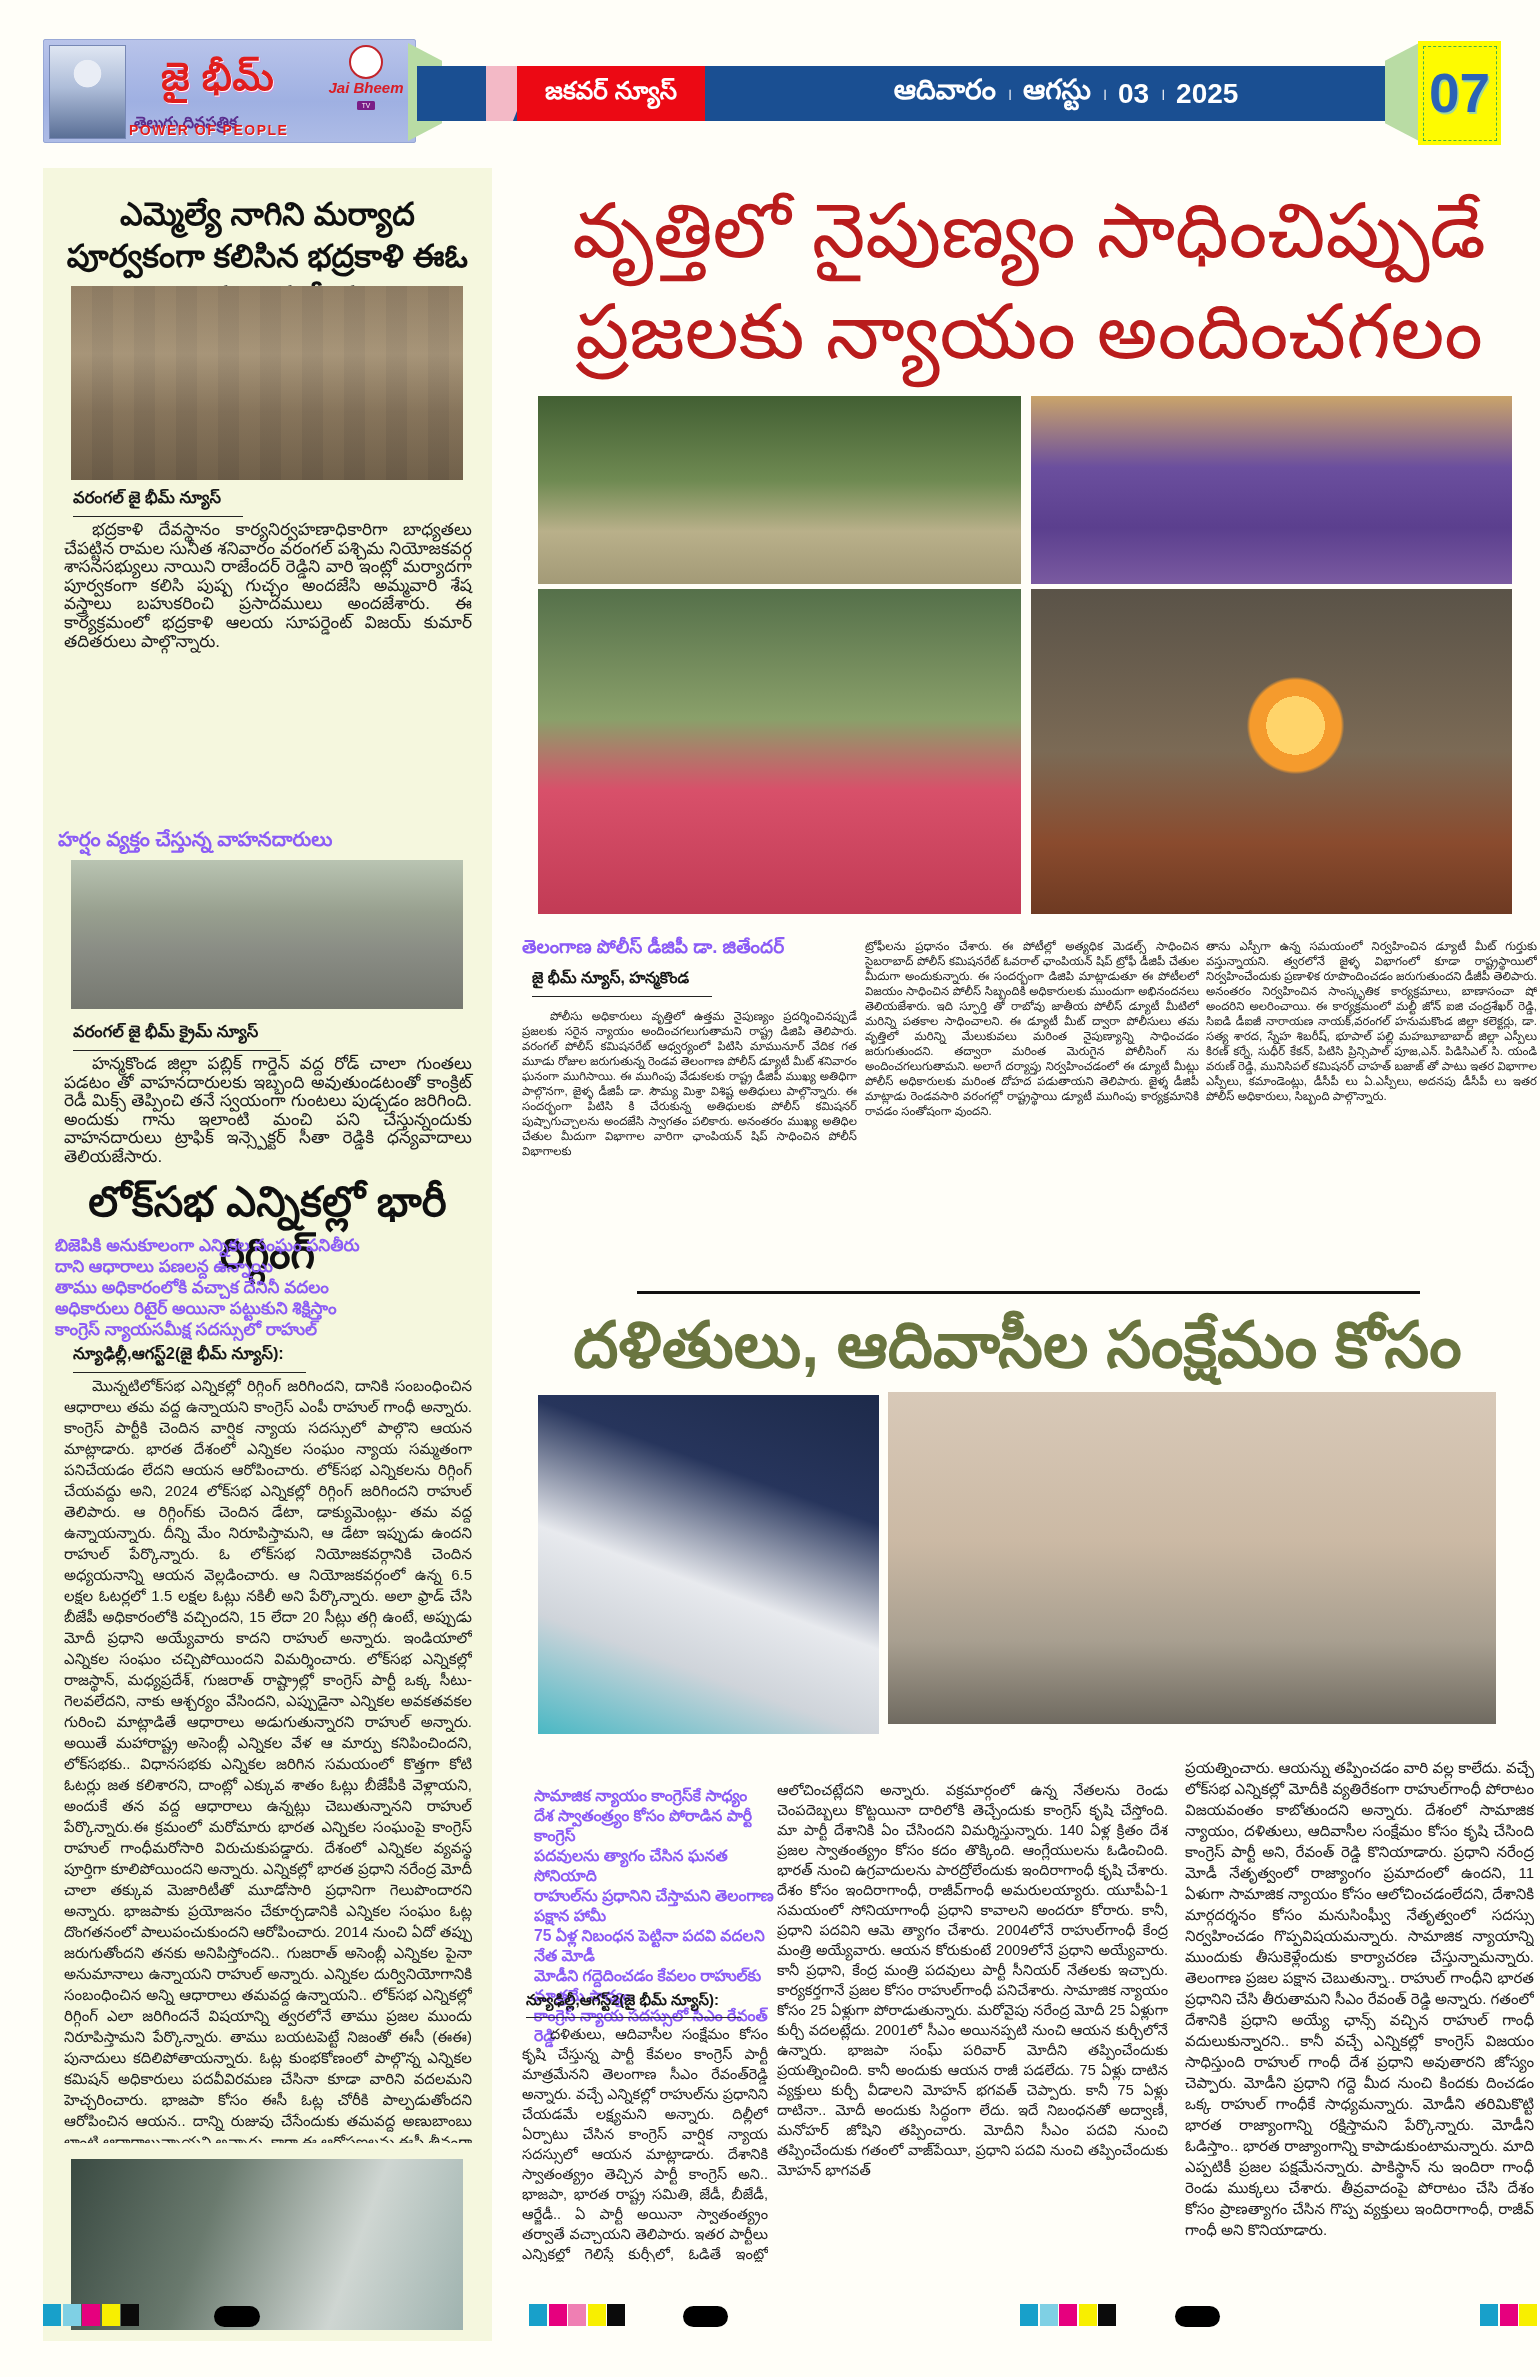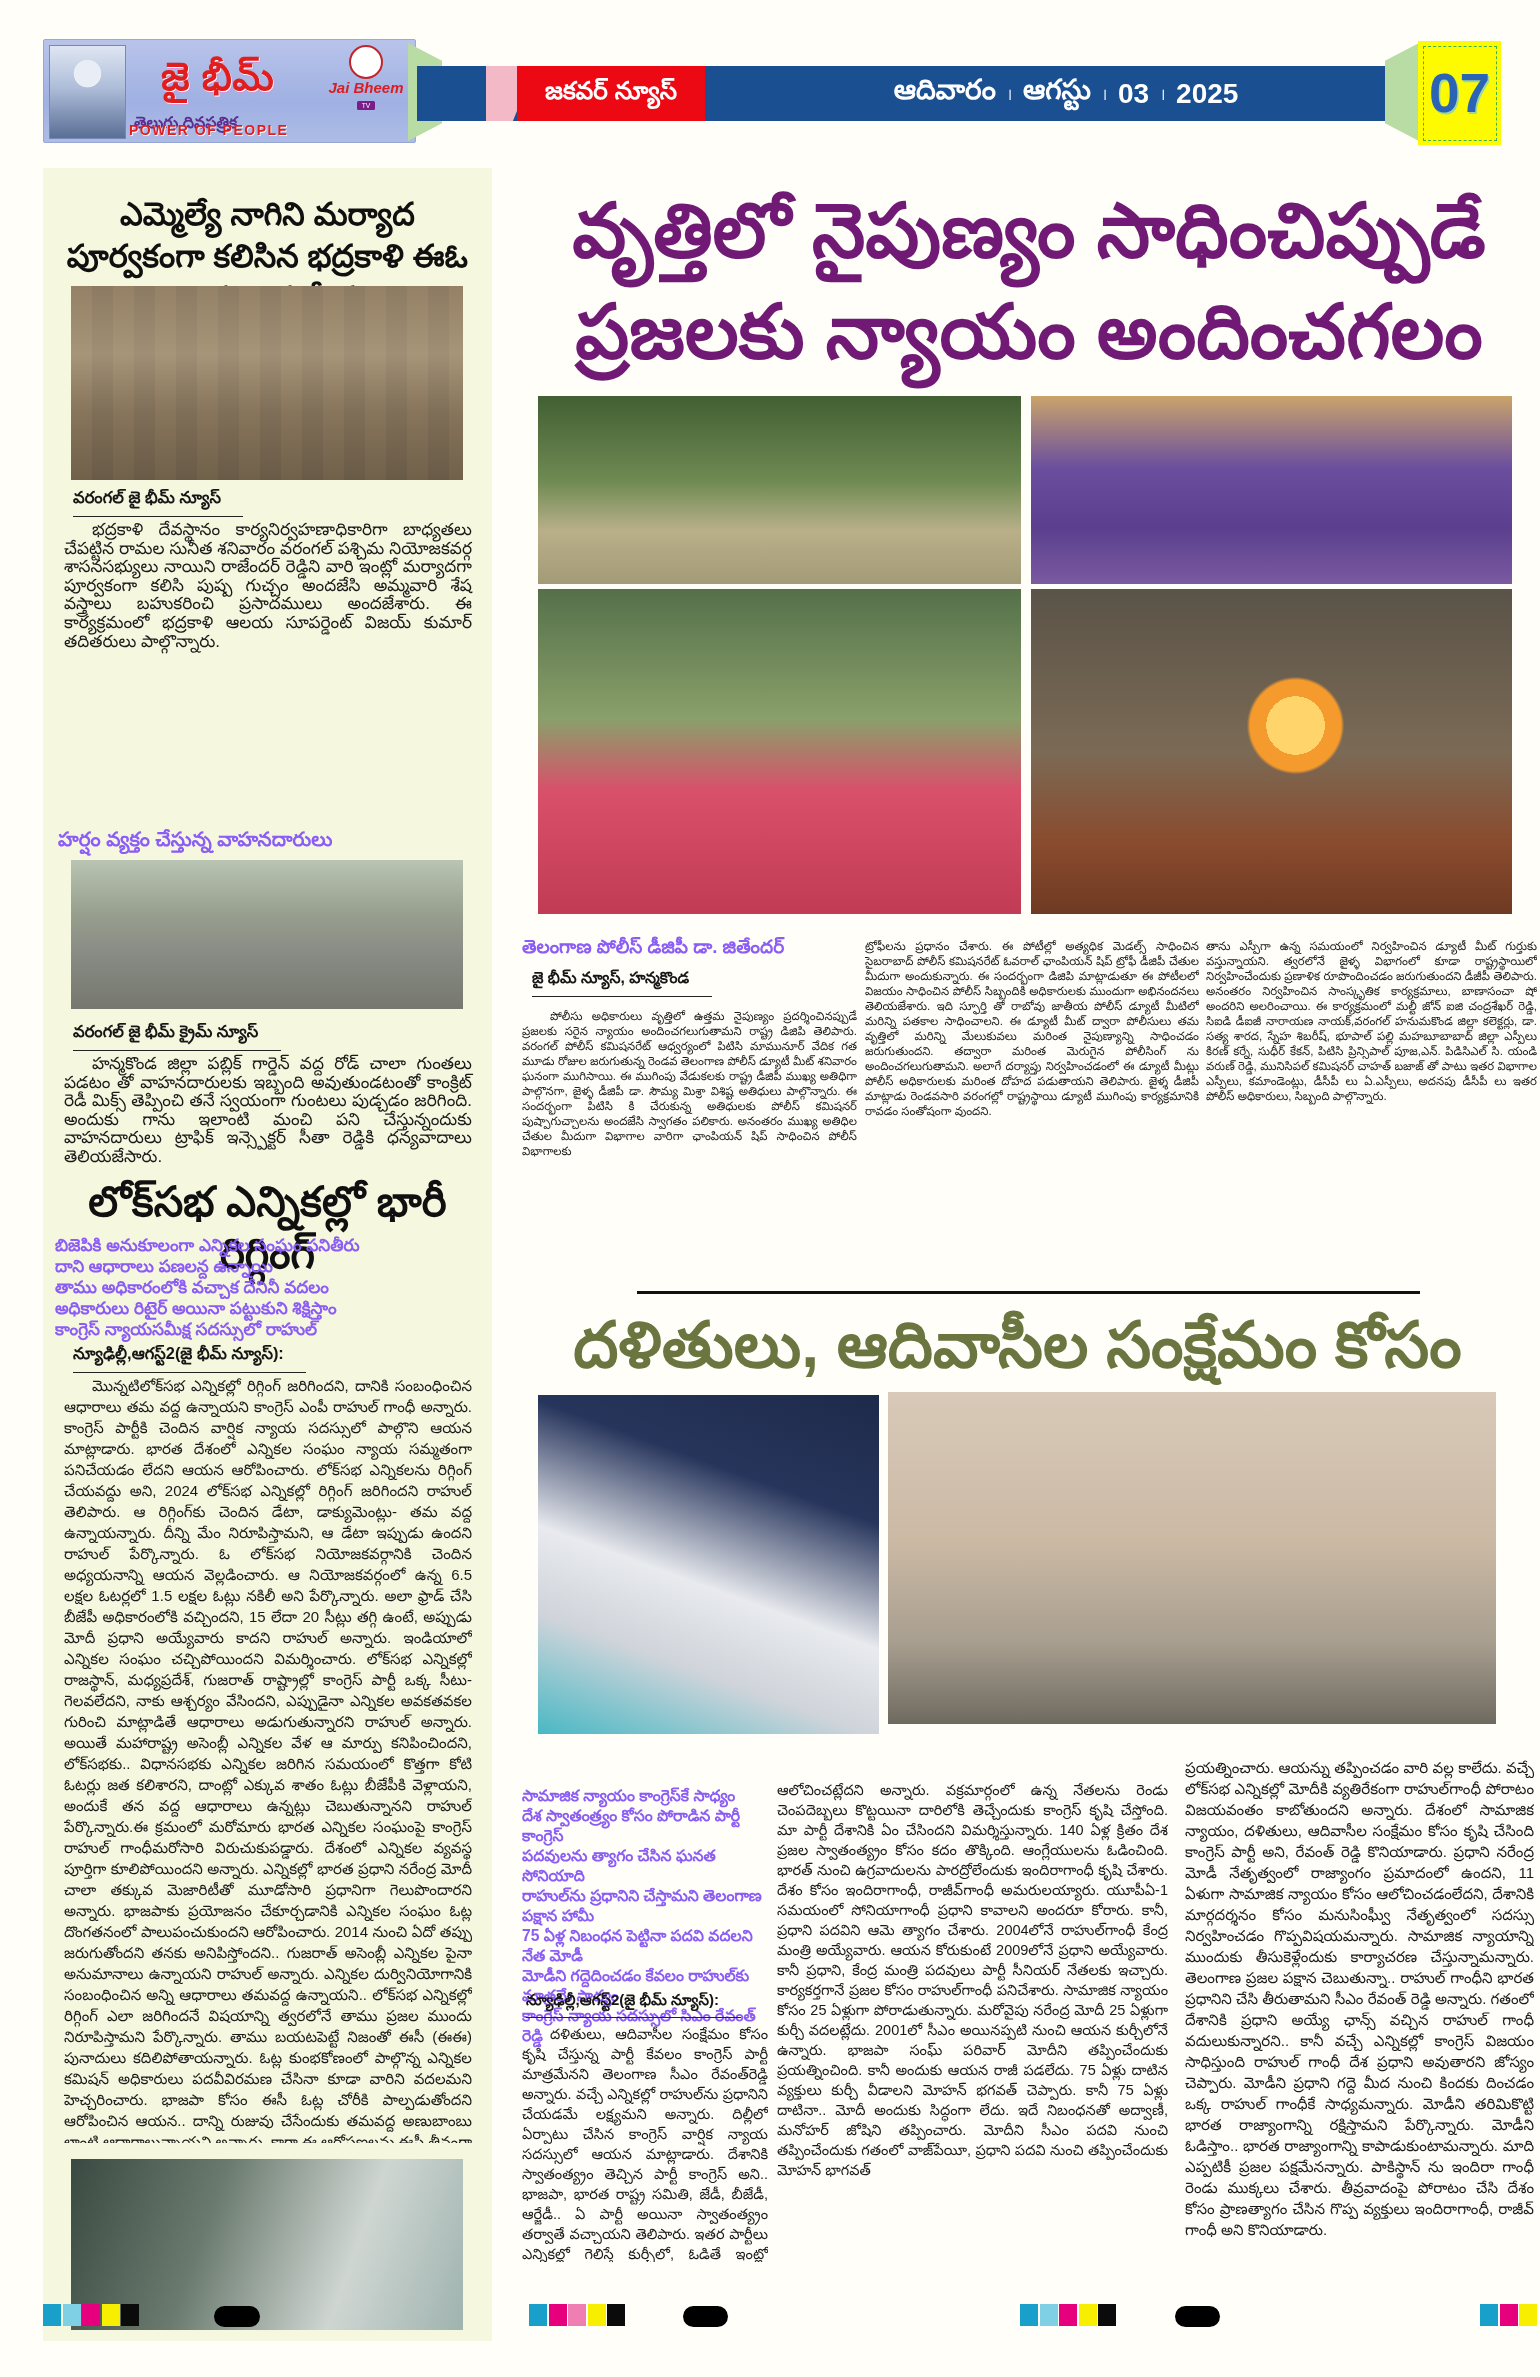--- a/index.html
+++ b/index.html
@@ -42,21 +42,21 @@
   .photo{background-size:cover;}
   .rule{background:#111;}
   
   .l-body{font-size:17px;line-height:18.6px;}
   .l3-body{font-size:15px;line-height:21px;}
   
   .m1-body{font-size:11.6px;line-height:15px;}
   .m2-body{font-size:14.5px;line-height:20px;}
   .m2-body2{font-size:15px;line-height:21px;}
   
-  .red-head{color:#701a75;font-weight:bold;text-align:center;}
+  .red-head{color:#b91c1c;font-weight:normal;text-align:center;}
   .olive-head{color:#6a7540;font-weight:bold;text-align:center;}
   
   .p-l1{background:
      repeating-linear-gradient(90deg,rgba(120,95,60,.25) 0 21px,rgba(90,70,45,.25) 21px 42px),
      linear-gradient(180deg,#9d8c74 0%,#b7a78d 35%,#8c7c66 65%,#6e614f 100%);}
   .p-l2{background:linear-gradient(180deg,#b9c4b2 0%,#98a08f 35%,#8a8d85 60%,#767870 100%);}
   .p-l3{background:linear-gradient(110deg,#3a4a42 0%,#6a7a6e 35%,#cfd6d2 70%,#9fb3af 100%);}
   .p-m1a{background:linear-gradient(180deg,#425f33 0%,#6f8a52 45%,#b9b08a 72%,#a39a77 100%);}
   .p-m1b{background:linear-gradient(180deg,#caa46a 0%,#6b4f9e 38%,#5b3f8e 70%,#7a5aa0 100%);}
   .p-m1c{background:linear-gradient(180deg,#55704a 0%,#8aa06a 40%,#d8506a 62%,#c23b55 100%);}
@@ -163,21 +163,21 @@
   <div class="abs body m1-body" style="left:1206px;top:938px;width:331px;height:335px;overflow:hidden;">
     <p style="text-indent:0;">తాను ఎస్పీగా ఉన్న సమయంలో నిర్వహించిన డ్యూటీ మీట్ గుర్తుకు వస్తున్నాయని. త్వరలోనే జైళ్ళ విభాగంలో కూడా రాష్ట్రస్థాయిలో నిర్వహించేందుకు ప్రణాళిక రూపొందించడం జరుగుతుందని డీజీపీ తెలిపారు. అనంతరం నిర్వహించిన సాంస్కృతిక కార్యక్రమాలు, బాణాసంచా షో అందరిని అలరించాయి. ఈ కార్యక్రమంలో మల్టీ జోన్ ఐజి చంద్రశేఖర్ రెడ్డి, సిఐడి డీఐజీ నారాయణ నాయక్,వరంగల్ హనుమకొండ జిల్లా కలెక్టర్లు, డా. సత్య శారద, స్నేహ శిబరీష్, భూపాల్ పల్లి మహబూబాబాద్ జిల్లా ఎస్పీలు కిరణ్ కర్నే, సుధీర్ కేకన్, పిటిసి ప్రిన్సిపాల్ పూజ,ఎన్. పిడిసిఎల్ సి. యండి వరుణ్ రెడ్డి, మునిసిపల్ కమిషనర్ చాహత్ బజాజ్ తో పాటు ఇతర విభాగాల ఎస్పీలు, కమాండెంట్లు, డీసీపీ లు ఏ.ఎస్పీలు, అదనపు డీసీపీ లు ఇతర పోలీస్ అధికారులు, సిబ్బంది పాల్గొన్నారు.</p>
   </div>
 
   <div class="abs rule" style="left:637px;top:1291px;width:783px;height:3px;"></div>
   <div class="abs olive-head" style="left:522px;top:1306px;width:991px;font-size:64px;line-height:78px;">దళితులు, ఆదివాసీల సంక్షేమం కోసం కృషి</div>
 
   <div class="abs photo p-m2a" style="left:538px;top:1395px;width:341px;height:339px;"></div>
   <div class="abs photo p-m2b" style="left:888px;top:1392px;width:608px;height:332px;"></div>
 
-  <div class="abs bluesub" style="left:522px;top:1786px;width:246px;font-size:15.7px;line-height:20px;">
+  <div class="abs bluesub" style="left:534px;top:1786px;width:246px;font-size:15.7px;line-height:20px;">
     <div>సామాజిక న్యాయం కాంగ్రెస్‌కే సాధ్యం</div>
     <div>దేశ స్వాతంత్ర్యం కోసం పోరాడిన పార్టీ కాంగ్రెస్</div>
     <div>పదవులను త్యాగం చేసిన ఘనత సోనియాది</div>
     <div>రాహుల్‌ను ప్రధానిని చేస్తామని తెలంగాణ పక్షాన హామీ</div>
     <div>75 ఏళ్ల నిబంధన పెట్టినా పదవి వదలని నేత మోడీ</div>
     <div>మోడీని గద్దెదించడం కేవలం రాహుల్‌కు మాత్రమే సాధ్యం</div>
     <div>కాంగ్రెస్ న్యాయ సదస్సులో సిఎం రేవంత్ రెడ్డి</div>
   </div>
   <div class="abs" style="left:526px;top:1991px;">
     <span class="byline" style="font-size:15px;">న్యూఢిల్లీ,ఆగస్ట్2(జై భీమ్ న్యూస్):</span>

